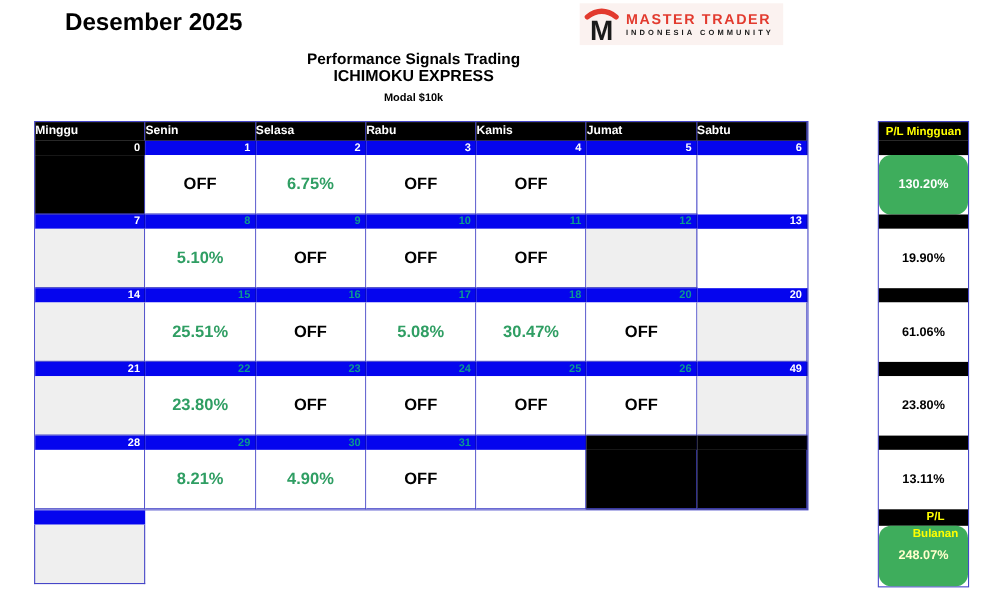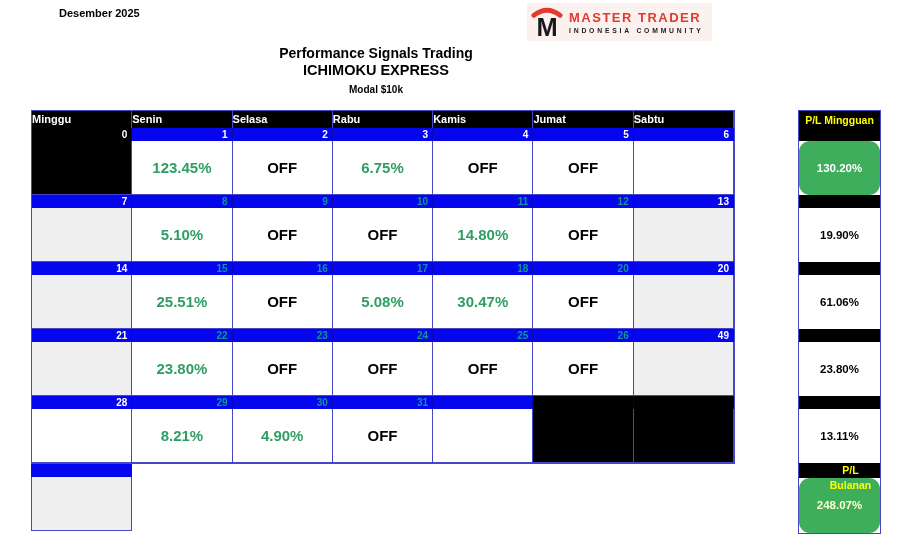--- a/index.html
+++ b/index.html
@@ -3,21 +3,21 @@
 <meta charset="utf-8">
 <style>
   html,body{margin:0;padding:0;}
   body{
     width:904px;height:541px;position:relative;background:#fff;overflow:hidden;
     font-family:"Liberation Sans", sans-serif;
     --strip-blue:#0505EE; --grid-border:#4646C8; --green-text:#2F9E63;
     --panel-green:#3EAD5C; --header-yellow:#FFFF00; --date-teal:#0C9A8F;
     --brand-red:#E23A2E; --empty-gray:#EFEFEF;
   }
-  .month-title{position:absolute;left:59px;top:7px;font-size:11px;font-weight:bold;color:#000;}
+  .month-title{position:absolute;left:59px;top:7px;font-size:22px;font-weight:bold;color:#000;}
   .subtitle{position:absolute;left:0;top:45px;width:752px;text-align:center;}
   .subtitle .l1{font-size:14px;font-weight:bold;}
   .subtitle .l2{font-size:14.5px;font-weight:bold;margin-top:1px;}
   .subtitle .l3{font-size:10px;font-weight:bold;margin-top:6px;}
 
   
   .logo{position:absolute;left:527px;top:3px;display:flex;align-items:center;gap:6px;
         background:#FBF2F0;padding:2px 8px 2px 4px;}
   .logo-text .brand{font-size:13px;font-weight:800;color:var(--brand-red);letter-spacing:1.5px;white-space:nowrap;}
   .logo-text .tagline{font-size:6.8px;font-weight:bold;color:#1A1A1A;letter-spacing:2.8px;margin-top:2px;white-space:nowrap;}
@@ -98,42 +98,40 @@
       <div class="date-cell bg-black c-white">0</div>
       <div class="date-cell bg-blue c-white">1</div>
       <div class="date-cell bg-blue c-white">2</div>
       <div class="date-cell bg-blue c-white">3</div>
       <div class="date-cell bg-blue c-white">4</div>
       <div class="date-cell bg-blue c-white">5</div>
       <div class="date-cell bg-blue c-white">6</div>
     </div>
     <div class="row data-row">
       <div class="data-cell k-black"></div>
-      <div class="data-cell k-pct">123.45%</div>
       <div class="data-cell k-off">OFF</div>
       <div class="data-cell k-pct">6.75%</div>
       <div class="data-cell k-off">OFF</div>
       <div class="data-cell k-off">OFF</div>
       <div class="data-cell k-white"></div>
     </div>
     <div class="row date-row">
       <div class="date-cell bg-blue c-white">7</div>
       <div class="date-cell bg-blue c-teal">8</div>
       <div class="date-cell bg-blue c-teal">9</div>
       <div class="date-cell bg-blue c-teal">10</div>
       <div class="date-cell bg-blue c-teal">11</div>
       <div class="date-cell bg-blue c-teal">12</div>
       <div class="date-cell bg-blue c-white">13</div>
     </div>
     <div class="row data-row">
       <div class="data-cell k-gray"></div>
       <div class="data-cell k-pct">5.10%</div>
       <div class="data-cell k-off">OFF</div>
       <div class="data-cell k-off">OFF</div>
-      <div class="data-cell k-pct">14.80%</div>
       <div class="data-cell k-off">OFF</div>
       <div class="data-cell k-gray"></div>
     </div>
     <div class="row date-row">
       <div class="date-cell bg-blue c-white">14</div>
       <div class="date-cell bg-blue c-teal">15</div>
       <div class="date-cell bg-blue c-teal">16</div>
       <div class="date-cell bg-blue c-teal">17</div>
       <div class="date-cell bg-blue c-teal">18</div>
       <div class="date-cell bg-blue c-teal">20</div>

